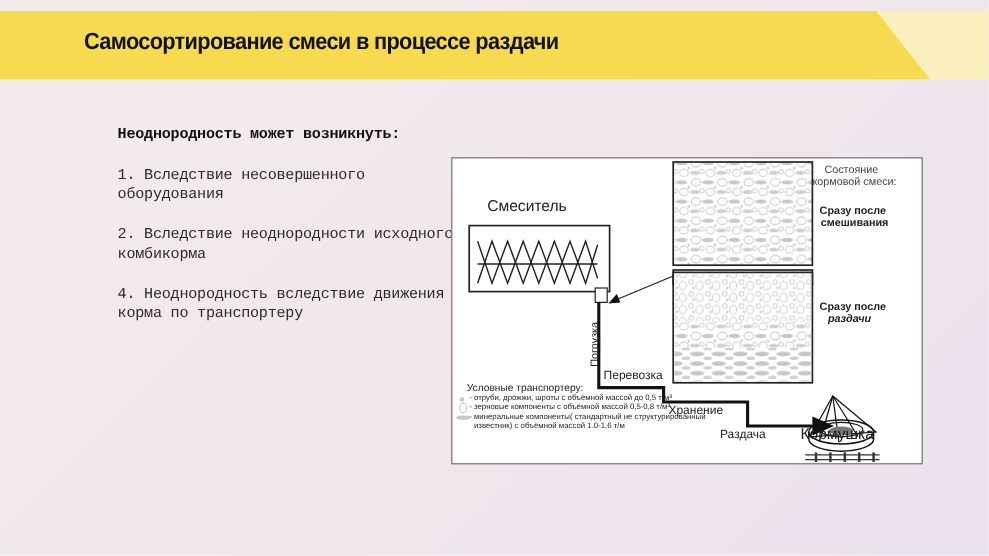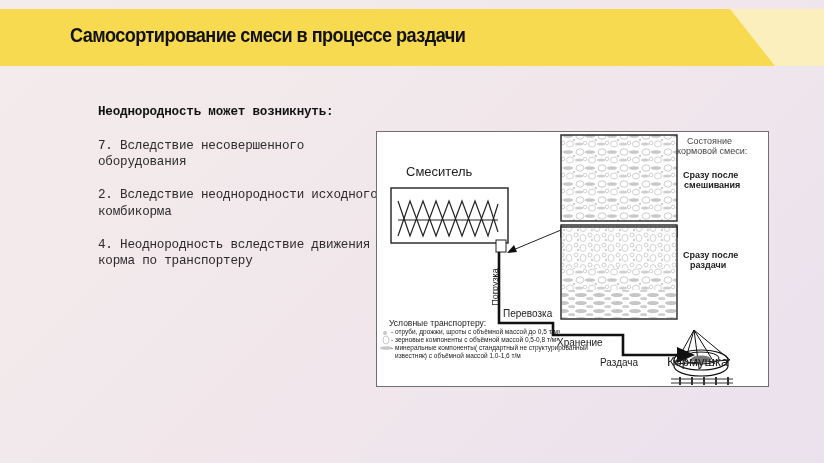--- a/index.html
+++ b/index.html
@@ -46,21 +46,21 @@
 <body>
 
 <div class="title-band">
   <div class="light"></div>
   <div class="dark"></div>
 </div>
 <div class="title">Самосортирование смеси в процессе раздачи</div>
 
 <div class="left">
   <div class="heading">Неоднородность может возникнуть:</div>
-  <div class="item">7. Вследствие несовершенного оборудования</div>
+  <div class="item">1. Вследствие несовершенного оборудования</div>
   <div class="item">2. Вследствие неоднородности исходного комбикорма</div>
   <div class="item">4. Неоднородность вследствие движения корма по транспортеру</div>
 </div>
 
 <div class="diagram">
   <svg width="393" height="256" viewBox="0 0 393 256">
     <defs>
       <pattern id="mixed" width="22" height="16" patternUnits="userSpaceOnUse">
         <ellipse cx="5" cy="4" rx="4" ry="3.2" fill="none" stroke="#bdbdbd" stroke-width="0.8"></ellipse>
         <ellipse cx="15" cy="4" rx="5" ry="1.8" fill="#c8c8c8"></ellipse>
@@ -127,21 +127,21 @@
   </svg>
 
   <div class="dlabel" style="left:29px;top:32px;font-size:13px;">Смеситель</div>
 
   <div class="dlabel" style="left:310px;top:4px;font-size:9px;color:#444;">Состояние</div>
   <div class="dlabel" style="left:300px;top:14px;font-size:9px;color:#444;">кормовой смеси:</div>
   <div class="dlabel" style="left:306px;top:38px;font-size:9px;font-weight:bold;">Сразу после</div>
   <div class="dlabel" style="left:307px;top:48px;font-size:9px;font-weight:bold;text-align:right;">смешивания</div>
 
   <div class="dlabel" style="left:306px;top:118px;font-size:9px;font-weight:bold;">Сразу после</div>
-  <div class="dlabel" style="left:313px;top:128px;font-size:9px;font-weight:bold;">раздачи</div>
+  <div class="dlabel" style="left:313px;top:128px;font-size:9px;font-weight:bold;font-style:italic;">раздачи</div>
 
   <div class="dlabel" style="left:88px;top:150px;font-size:9px;transform:rotate(-90deg);transform-origin:center;width:60px;text-align:center;">Погрузка</div>
   <div class="dlabel" style="left:126px;top:176px;font-size:10px;">Перевозка</div>
   <div class="dlabel" style="left:180px;top:205px;font-size:10px;">Хранение</div>
   <div class="dlabel" style="left:223px;top:225px;font-size:10px;">Раздача</div>
   <div class="dlabel" style="left:289px;top:225px;font-size:13px;margin-top:-3px;top:225px;left:290px;">Кормушка</div>
 
   <div class="dlabel" style="left:12px;top:186px;font-size:8.5px;">Условные транспортеру:</div>
   <div class="dlabel" style="left:14px;top:196px;font-size:6.5px;">- отруби, дрожжи, шроты с объёмной массой до 0,5 т/м³</div>
   <div class="dlabel" style="left:14px;top:204px;font-size:6.5px;">- зерновые компоненты с объёмной массой 0,5-0,8 т/м³</div>

